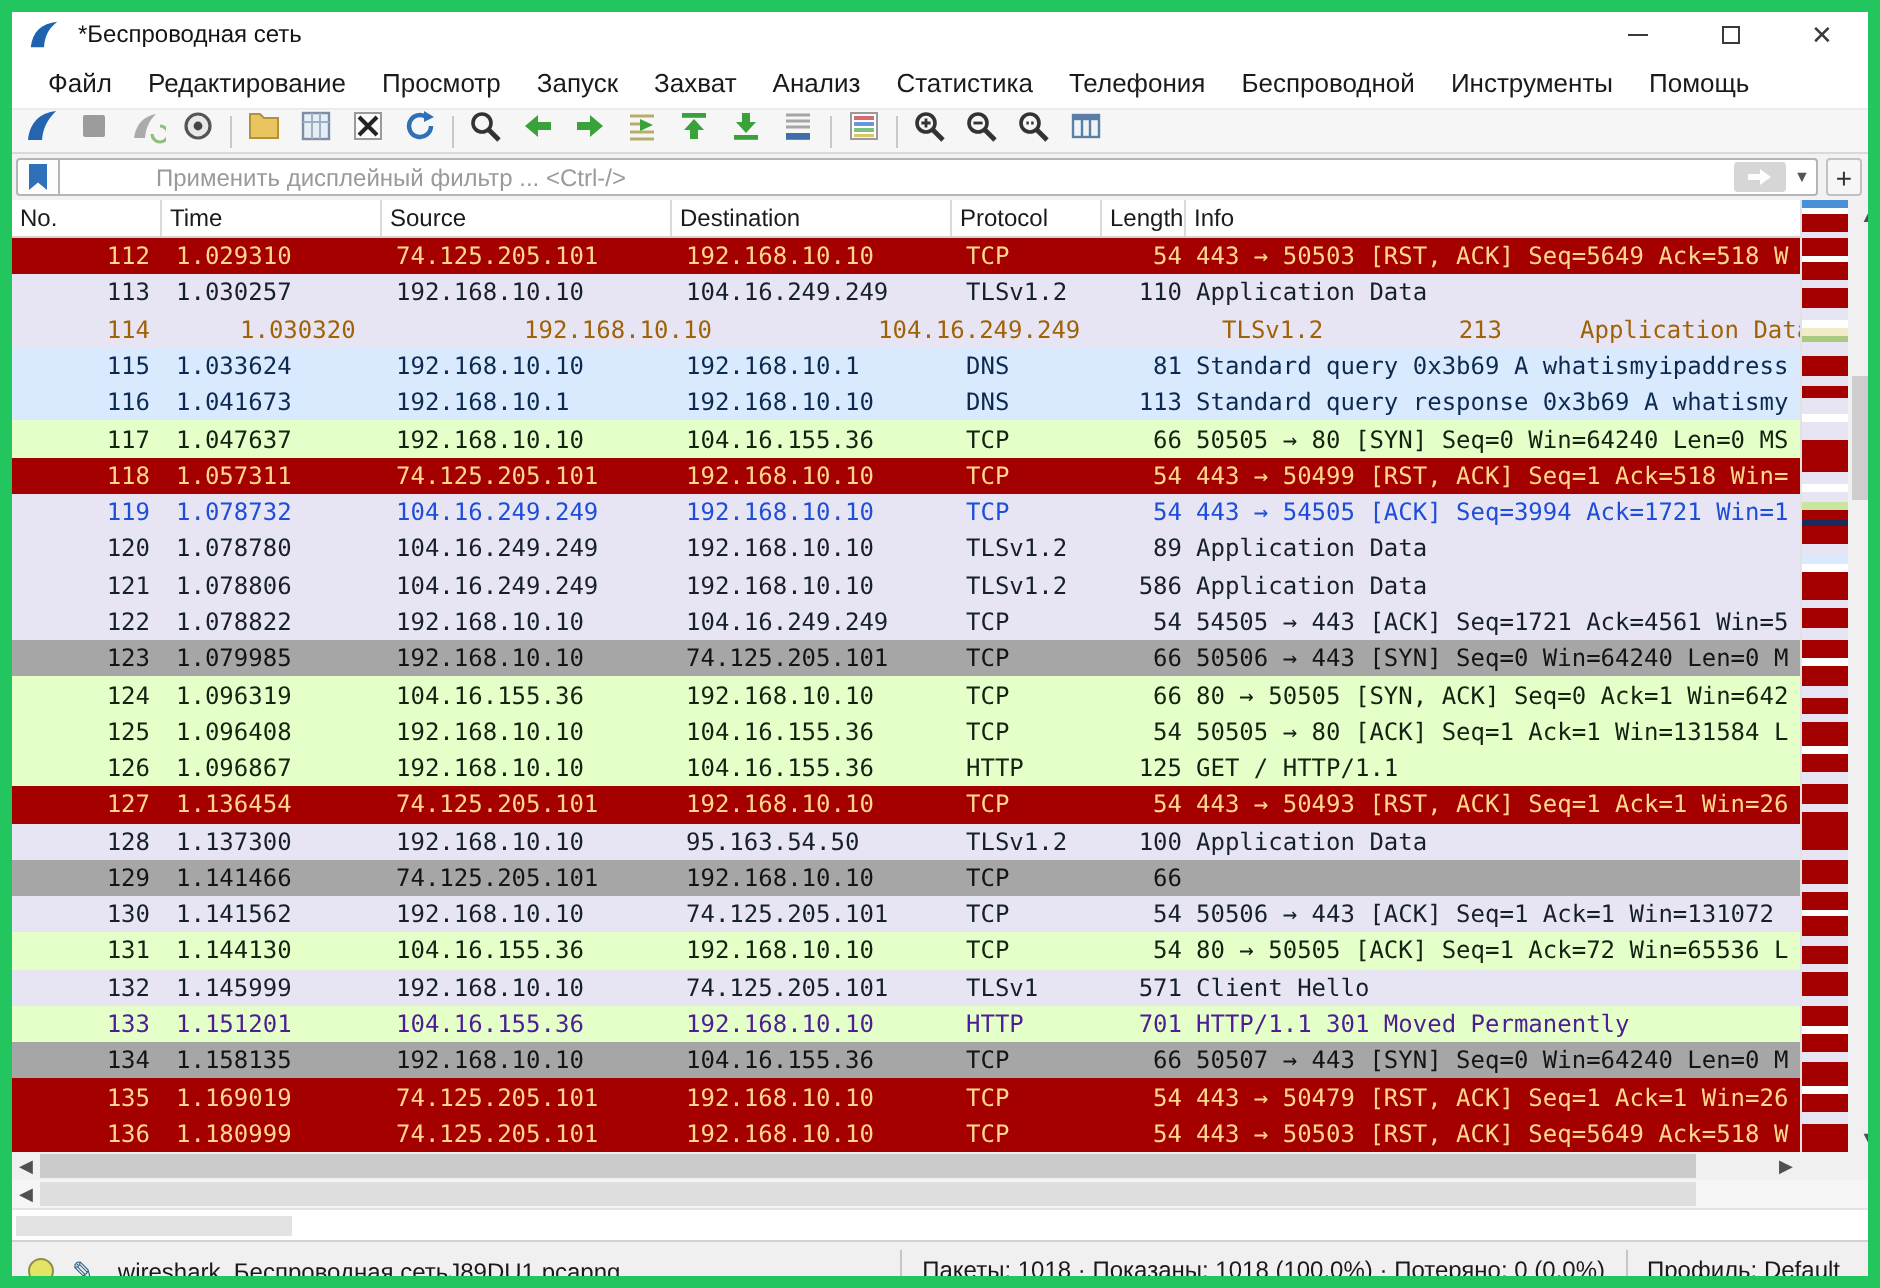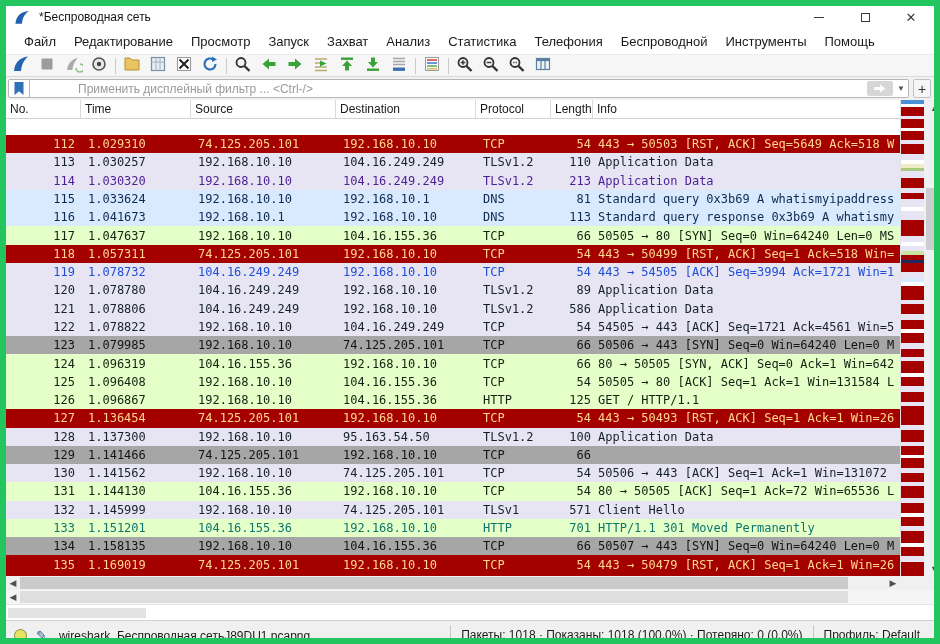--- a/index.html
+++ b/index.html
@@ -33,21 +33,21 @@
   .filter-input::placeholder { color:#9a9a9a; }
   .apply-btn { width:26px; height:15px; background:#d6d6d6; border-radius:2px; margin-right:1px; display:flex; align-items:center; justify-content:center; flex:0 0 auto; }
   .caret-btn { width:14px; text-align:center; color:#555; font-size:8px; flex:0 0 auto; }
   .plus-btn { width:18px; height:19px; margin-left:4px; border:1px solid #c2c2c2; border-radius:2px; background:#f6f6f6; display:flex; align-items:center; justify-content:center; font-size:14px; color:#333; flex:0 0 auto; }
 
   
   .pheader { position:absolute; top:94px; left:0; width:894px; height:19px; background:#fff; border-bottom:1px solid #d2d2d2; display:flex; font-size:12px; color:#1a1a1a; }
   .hcell { border-right:1px solid #dadada; padding-left:4px; display:flex; align-items:center; overflow:hidden; flex:0 0 auto; }
   .hcell.last { flex:1; border-right:none; }
 
-  .plist { position:absolute; top:129px; left:0; width:894px; height:457px; display:flex; flex-direction:column; font-family:"DejaVu Sans Mono","Liberation Mono",monospace; font-size:12px; }
+  .plist { position:absolute; top:113px; left:0; width:894px; height:457px; display:flex; flex-direction:column; font-family:"DejaVu Sans Mono","Liberation Mono",monospace; font-size:12px; }
   .prow { flex:1; display:flex; align-items:center; white-space:nowrap; overflow:hidden; }
   .cell { overflow:hidden; flex:0 0 auto; }
   .c-no    { width:75px;  text-align:right; padding-right:6px; }
   .c-time  { width:110px; padding-left:7px; }
   .c-src   { width:145px; padding-left:7px; }
   .c-dst   { width:140px; padding-left:7px; }
   .c-proto { width:75px;  padding-left:7px; }
   .c-len   { width:42px;  text-align:right; padding-right:2px; }
   .c-info  { flex:1 1 auto; padding-left:5px; }
 
@@ -290,21 +290,21 @@
       </div>
       <div class="prow" style="background: rgb(231, 229, 243); color: rgb(22, 32, 44);">
         <span class="cell c-no">113</span>
         <span class="cell c-time">1.030257</span>
         <span class="cell c-src">192.168.10.10</span>
         <span class="cell c-dst">104.16.249.249</span>
         <span class="cell c-proto">TLSv1.2</span>
         <span class="cell c-len">110</span>
         <span class="cell c-info">Application Data</span>
       </div>
-      <div class="prow" style="background: rgb(231, 229, 243); color: #4c1d95;">
+      <div class="prow" style="background: rgb(231, 229, 243); color: #a16207; gap: 32px;">
         <span class="cell c-no">114</span>
         <span class="cell c-time">1.030320</span>
         <span class="cell c-src">192.168.10.10</span>
         <span class="cell c-dst">104.16.249.249</span>
         <span class="cell c-proto">TLSv1.2</span>
         <span class="cell c-len">213</span>
         <span class="cell c-info">Application Data</span>
       </div>
       <div class="prow" style="background: rgb(217, 234, 255); color: rgb(12, 42, 80);">
         <span class="cell c-no">115</span>
@@ -460,21 +460,21 @@
       </div>
       <div class="prow" style="background: rgb(231, 229, 243); color: rgb(22, 32, 44);">
         <span class="cell c-no">132</span>
         <span class="cell c-time">1.145999</span>
         <span class="cell c-src">192.168.10.10</span>
         <span class="cell c-dst">74.125.205.101</span>
         <span class="cell c-proto">TLSv1</span>
         <span class="cell c-len">571</span>
         <span class="cell c-info">Client Hello</span>
       </div>
-      <div class="prow" style="background: rgb(228, 255, 199); color: #0f766e;">
+      <div class="prow" style="background: rgb(228, 255, 199); color: #4c1d95;">
         <span class="cell c-no">133</span>
         <span class="cell c-time">1.151201</span>
         <span class="cell c-src">104.16.155.36</span>
         <span class="cell c-dst">192.168.10.10</span>
         <span class="cell c-proto">HTTP</span>
         <span class="cell c-len">701</span>
         <span class="cell c-info">HTTP/1.1 301 Moved Permanently</span>
       </div>
       <div class="prow" style="background: rgb(166, 166, 166); color: rgb(20, 20, 20);">
         <span class="cell c-no">134</span>

